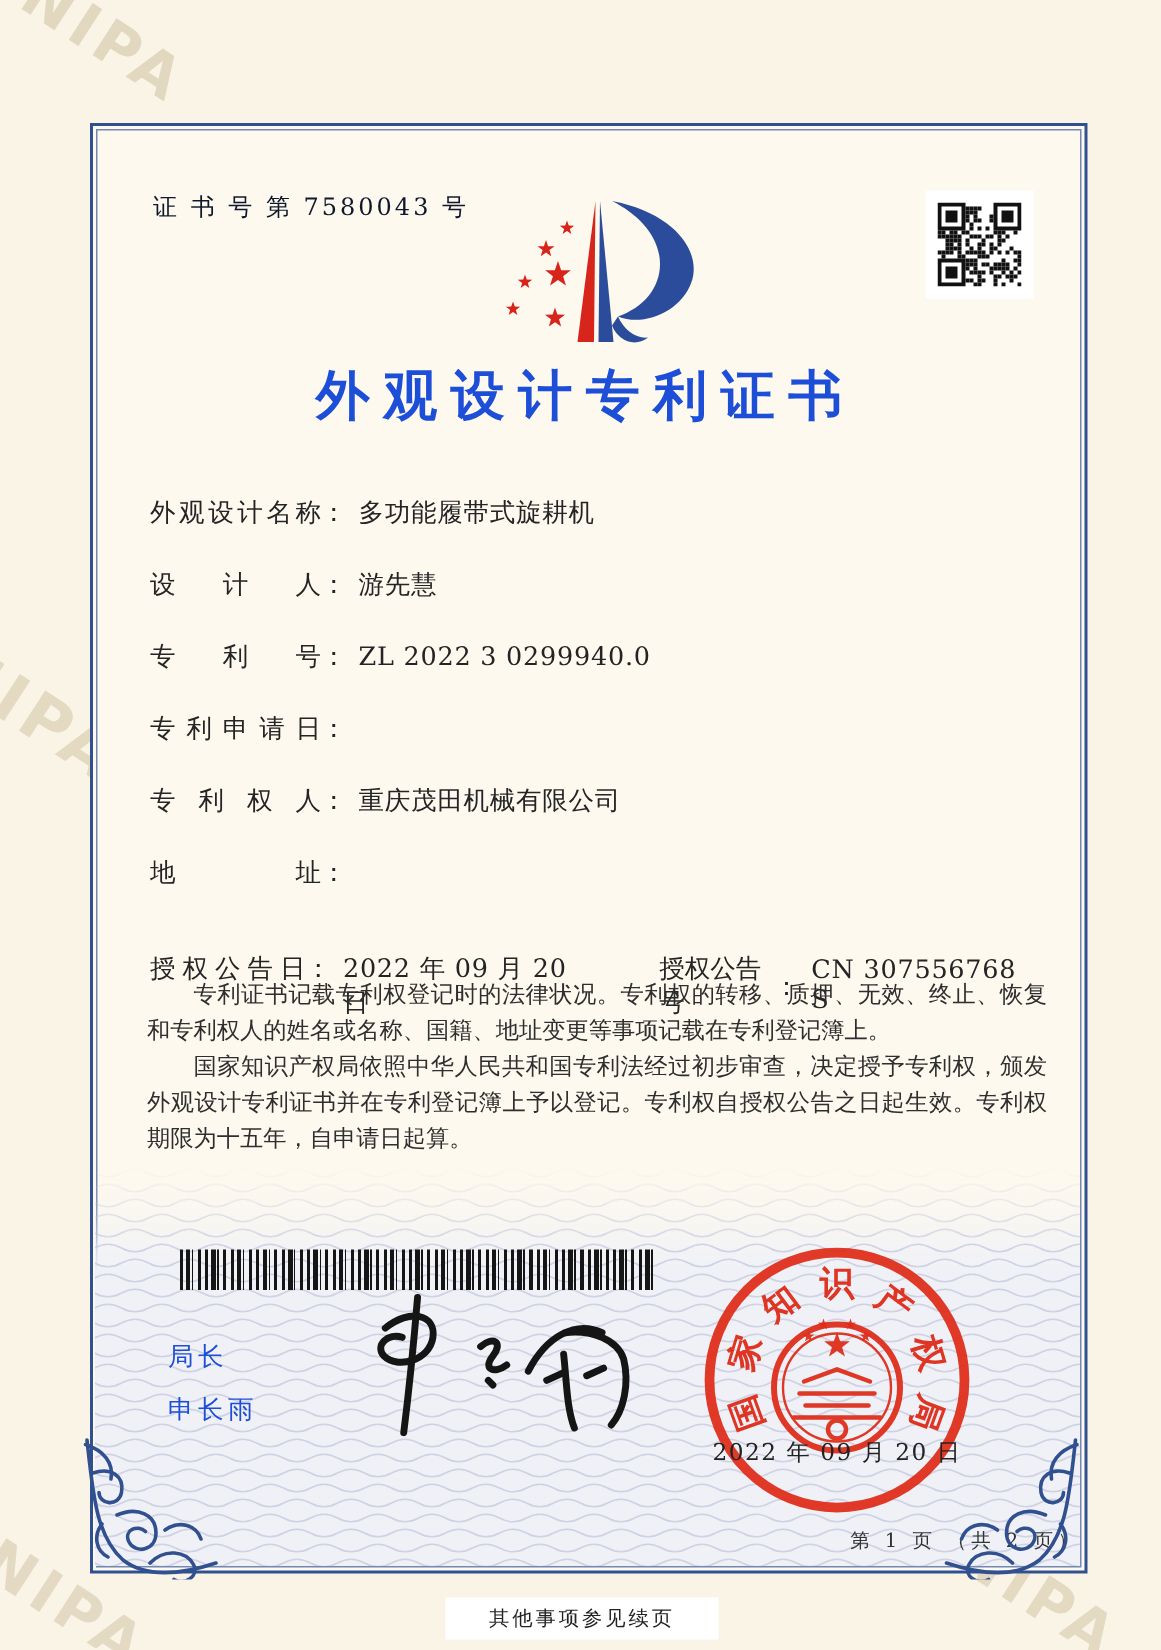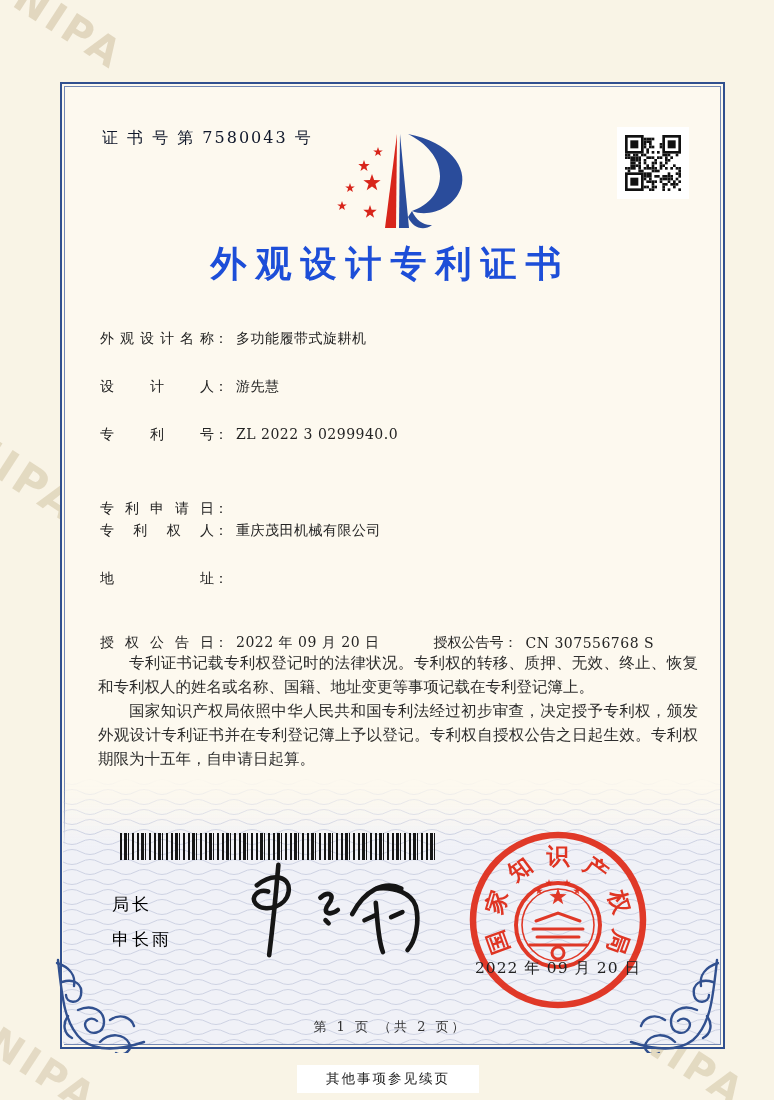--- a/index.html
+++ b/index.html
@@ -24,47 +24,47 @@
 
   .cert-number{position:absolute;left:102px;top:128px;font-size:16px;color:#0f172a;letter-spacing:2px;}
 
   .logo{position:absolute;left:328px;top:126px;width:150px;height:110px;}
   .qr-pad{position:absolute;left:617px;top:127px;width:72px;height:72px;background:#ffffff;}
   .qr{position:absolute;left:625px;top:135px;width:56px;height:56px;}
 
   .title{position:absolute;left:60px;top:240px;width:661px;text-align:center;
          font-size:36px;font-weight:bold;letter-spacing:9px;color:#1d4ed8;}
 
-  .row{position:absolute;left:100px;width:580px;font-size:14px;color:#242424;display:flex;align-items:baseline;}
+  .row{position:absolute;left:100px;width:580px;font-size:17px;color:#242424;display:flex;align-items:baseline;}
   .flabel{display:inline-block;width:114px;text-align:justify;text-align-last:justify;}
   .fcolon{margin-right:8px;}
   .fvalue{letter-spacing:0.5px;}
   .pair2{margin-left:54px;display:flex;align-items:center;margin-top:16px;}
 
   .paras{position:absolute;left:98px;top:651px;width:600px;font-size:15.5px;line-height:24px;color:#2e2e2e;}
   .paras p{margin:0;text-indent:2em;text-align:justify;}
 
   .barcode{position:absolute;left:120px;top:833px;width:318px;height:27px;
     background:repeating-linear-gradient(90deg,
       #151515 0 2px, transparent 2px 4px,
       #151515 4px 7px, transparent 7px 8px,
       #151515 8px 9px, transparent 9px 12px,
       #151515 12px 14px, transparent 14px 17px);}
 
-  .signer{position:absolute;left:112px;font-size:17px;color:#000000;
+  .signer{position:absolute;left:112px;font-size:17px;color:#1d4ed8;
           font-family:"DejaVu Sans","Liberation Sans",sans-serif;letter-spacing:3px;}
   .signature{position:absolute;left:222px;top:856px;width:205px;height:108px;}
 
   .seal{position:absolute;left:463px;top:825px;width:190px;height:190px;}
   .seal-chars{position:absolute;left:463px;top:825px;width:190px;height:190px;pointer-events:none;}
   .seal-chars span{position:absolute;font-size:23px;font-weight:bold;color:#df2b18;opacity:.95;}
   .seal-date{position:absolute;left:448px;top:958px;width:220px;text-align:center;
              font-size:15.5px;color:#222;letter-spacing:1px;}
 
-  .page-footer{position:absolute;left:60px;top:1018px;width:661px;text-align:center;
+  .page-footer{position:absolute;left:60px;top:1018px;width:661px;text-align:right;
                font-size:13px;color:#333;letter-spacing:3px;}
 
   .flourish{position:absolute;width:95px;height:95px;}
   .flourish.left{left:52px;top:958px;}
   .flourish.right{left:628px;top:958px;transform:scaleX(-1);}
 
   .cont-box{position:absolute;left:297px;top:1053px;width:182px;height:28px;background:#ffffff;
             display:flex;align-items:center;justify-content:center;margin-top:12px;}
   .cont-note{font-size:13.5px;color:#222;letter-spacing:2px;}
 </style>
@@ -296,21 +296,21 @@
   <div class="row" style="top:378px">
     <span class="flabel">设计人</span>
       <span class="fcolon">：</span>
     <span class="fvalue">游先慧</span>
   </div>
   <div class="row" style="top:426px">
     <span class="flabel">专利号</span>
       <span class="fcolon">：</span>
     <span class="fvalue">ZL 2022 3 0299940.0</span>
   </div>
-  <div class="row" style="top:500px">
+  <div class="row" style="top:474px">
     <span class="flabel">专利申请日</span>
       <span class="fcolon">：</span>
   </div>
   <div class="row" style="top:522px">
     <span class="flabel">专利权人</span>
       <span class="fcolon">：</span>
     <span class="fvalue">重庆茂田机械有限公司</span>
   </div>
   <div class="row" style="top:570px">
     <span class="flabel">地址</span>

